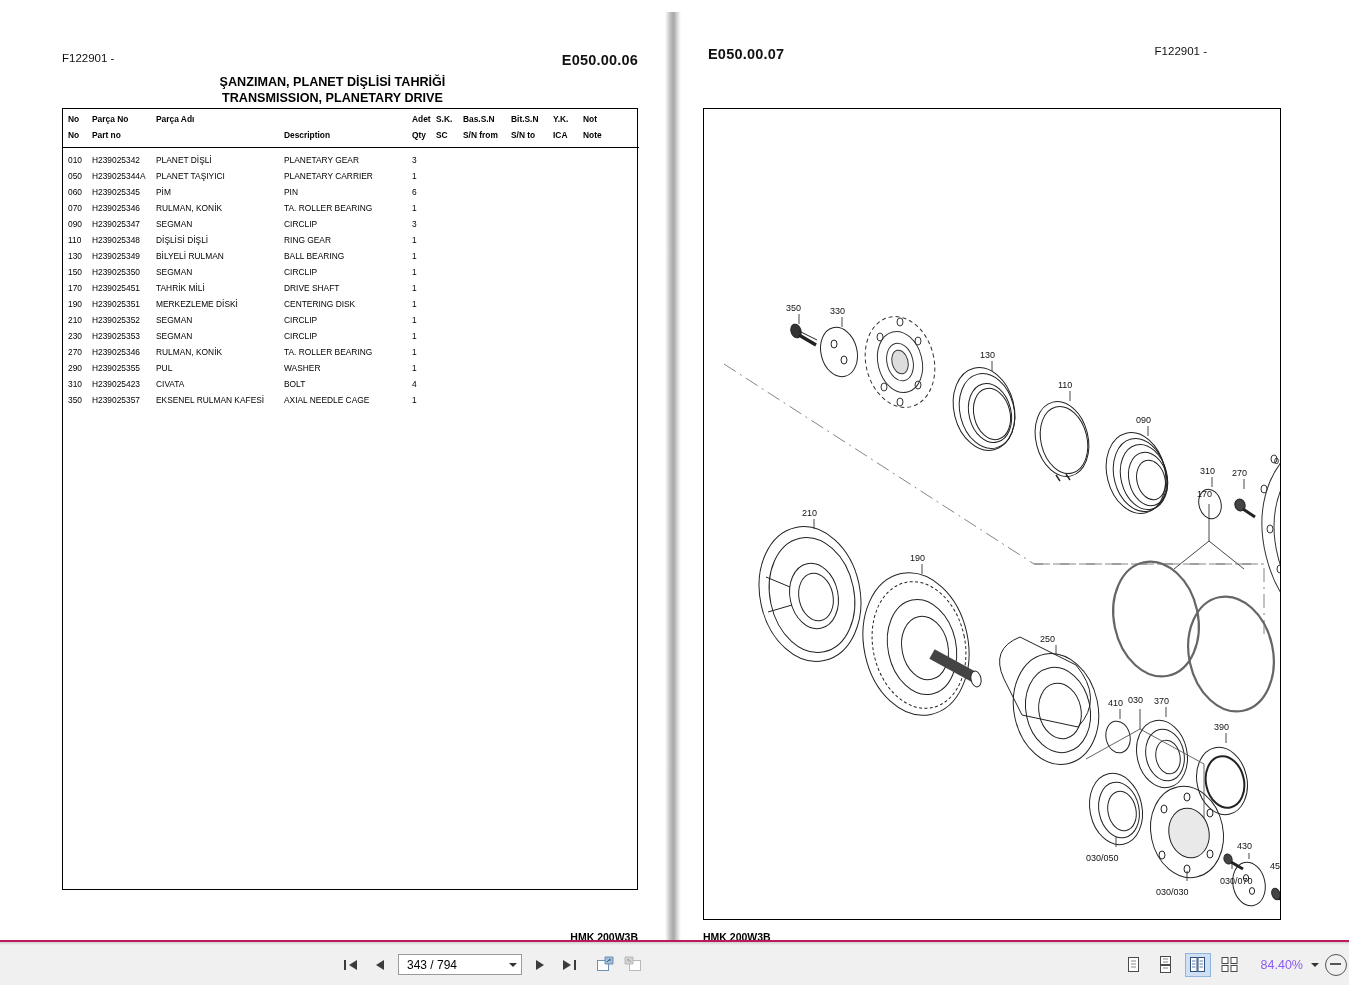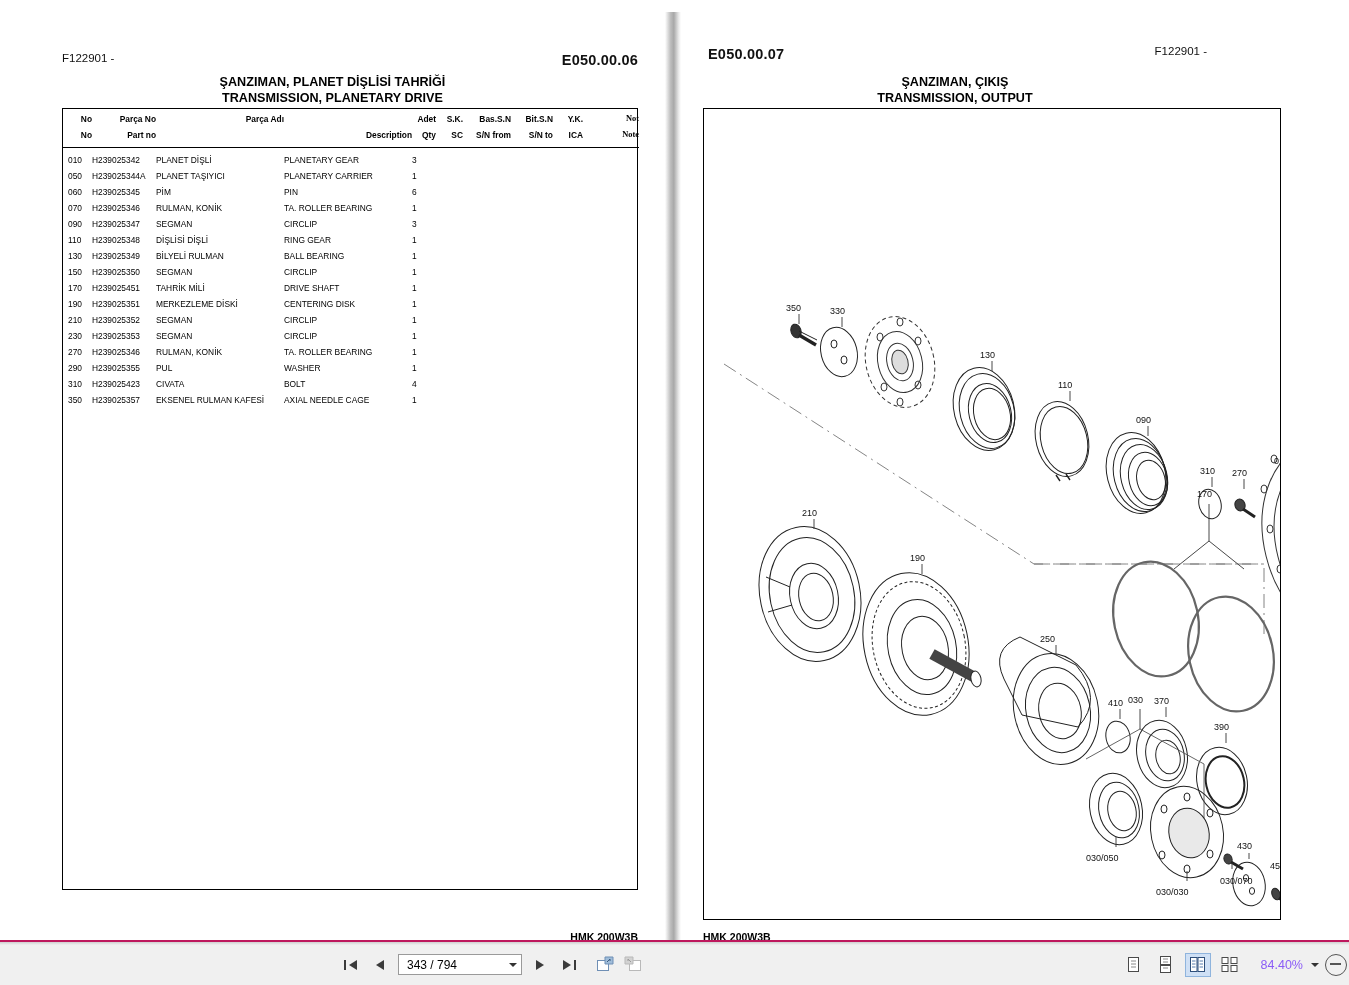--- a/index.html
+++ b/index.html
@@ -88,21 +88,20 @@
     font-size: 8.4px;
     color: #000;
     padding: 0;
     text-align: left;
     vertical-align: top;
     white-space: nowrap;
     overflow: hidden;
   }
   thead.thead th {
     font-weight: bold;
-    text-align: right;
   }
   thead.thead tr.r1 th { height: 16px; padding-top: 5px; }
   thead.thead tr.r2 th { height: 17px; }
   thead.thead tr.r2 th { border-bottom: 1.6px solid #000; }
 
   tbody.tbody td { height: 16px; line-height: 16px; }
   tbody.tbody tr:first-child td { padding-top: 4px; }
 
   
   col.c-no   { width: 29px; }
@@ -110,21 +109,21 @@
   col.c-name { width: 128px; }
   col.c-desc { width: 128px; }
   col.c-qty  { width: 24px; }
   col.c-sc   { width: 27px; }
   col.c-sfrom{ width: 48px; }
   col.c-sto  { width: 42px; }
   col.c-ica  { width: 30px; }
   col.c-note { width: 56px; }
 
   .cell-pad { padding-left: 5px !important; }
-  .ta-c { text-align: center; font-family: Liberation Serif, serif; }
+  .ta-c { text-align: center; }
 
   
   .diagbox {
     position: absolute;
     left: 22px;
     top: 96px;
     width: 578px;
     height: 812px;
     border: 1.6px solid #000;
     box-sizing: border-box;
@@ -501,24 +500,20 @@
     <div class="footer" style="right:27px; top:919px;">HMK 200W3B</div>
   </div>
 
   <div class="gutter" style="left:665px;"></div>
 
   <div class="page page-right">
 
     <div class="hdr hdr-code" style="left:27px; top:34px;">E050.00.07</div>
     <div class="hdr" style="right:22px; top:33px;">F122901 -</div>
 
-    <div class="titleblock" style="top:63px;">
-      <div>ŞANZIMAN, ÇIKIŞ</div>
-      <div>TRANSMISSION, OUTPUT</div>
-    </div>
 
     <div class="diagbox">
       <svg width="576" height="810" viewBox="0 0 576 810">
         <g fill="none" stroke="#444" stroke-width="1">
 
           <polyline points="20,255 330,455 560,455" stroke="#777" stroke-width="0.9" stroke-dasharray="14,5,2,5"></polyline>
           <polyline points="20,255 340,60 560,60" stroke="#777" stroke-width="0.9" stroke-dasharray="14,5,2,5" opacity="0"></polyline>
           <polyline points="330,455 560,455 560,530" stroke="#777" stroke-width="0.9" stroke-dasharray="14,5,2,5"></polyline>
 
           <g stroke="#222">

